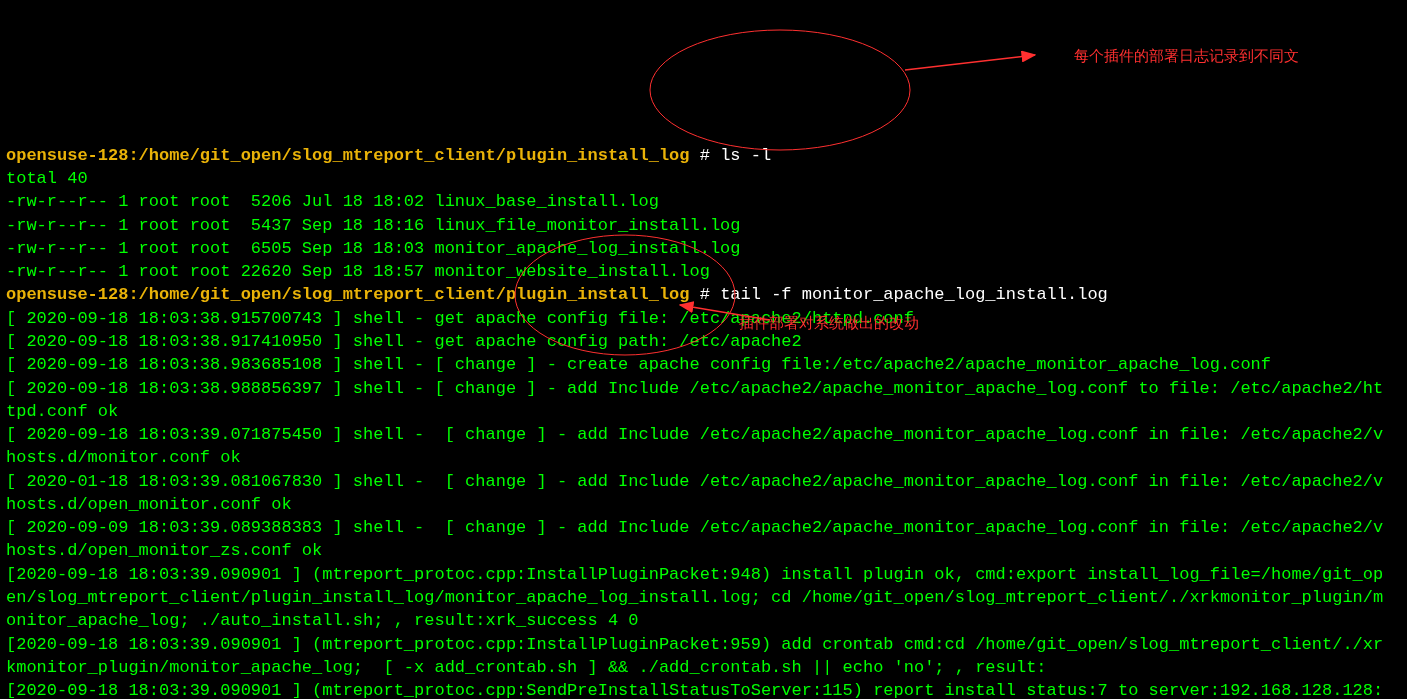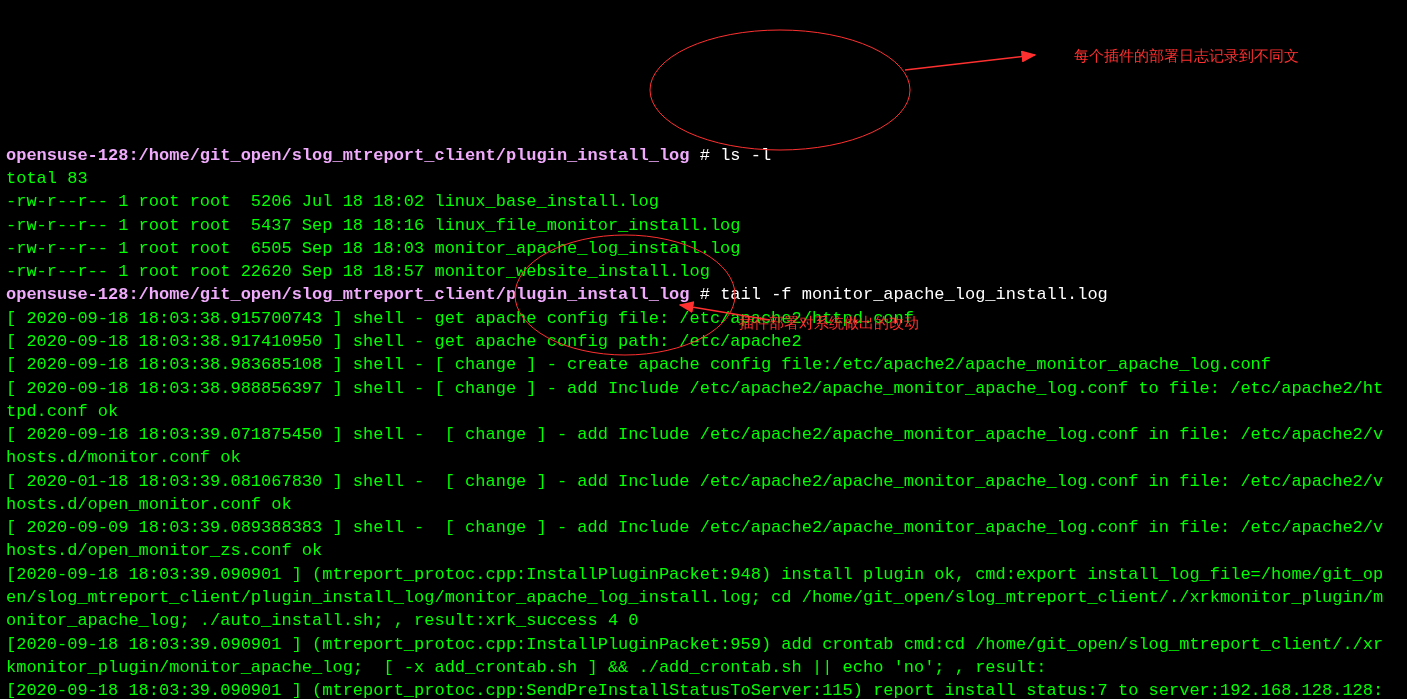--- a/index.html
+++ b/index.html
@@ -12,21 +12,21 @@
     line-height: 1.37;
     width: 1407px;
     height: 699px;
     overflow: hidden;
     white-space: pre;
   }
   .term {
     padding: 4px 6px;
     position: relative;
   }
-  .host { color: #f0abfc; font-weight: bold; }
+  .host { color: #eab308; font-weight: bold; }
   .white { color: #ffffff; }
   .green { color: #00ff00; }
   .ann {
     position: absolute;
     color: #ff3030;
     font-family: "Microsoft YaHei", "PingFang SC", sans-serif;
     font-size: 15px;
     white-space: nowrap;
   }
   svg.overlay {
@@ -36,21 +36,21 @@
     pointer-events: none;
   }
 </style>
 </head>
 <body>
 
 
 
 <div class="term">
 <span class="host">opensuse-128:/home/git_open/slog_mtreport_client/plugin_install_log</span><span class="white"> # </span><span class="white">ls -l</span>
-<span class="green">total 83</span>
+<span class="green">total 40</span>
 <span class="green">-rw-r--r-- 1 root root  5206 Jul 18 18:02 linux_base_install.log</span>
 <span class="green">-rw-r--r-- 1 root root  5437 Sep 18 18:16 linux_file_monitor_install.log</span>
 <span class="green">-rw-r--r-- 1 root root  6505 Sep 18 18:03 monitor_apache_log_install.log</span>
 <span class="green">-rw-r--r-- 1 root root 22620 Sep 18 18:57 monitor_website_install.log</span>
 <span class="host">opensuse-128:/home/git_open/slog_mtreport_client/plugin_install_log</span><span class="white"> # </span><span class="white">tail -f monitor_apache_log_install.log</span>
 <span class="green wrap">[ 2020-09-18 18:03:38.915700743 ] shell - get apache config file: /etc/apache2/httpd.conf</span>
 <span class="green wrap">[ 2020-09-18 18:03:38.917410950 ] shell - get apache config path: /etc/apache2</span>
 <span class="green wrap">[ 2020-09-18 18:03:38.983685108 ] shell - [ change ] - create apache config file:/etc/apache2/apache_monitor_apache_log.conf</span>
 <span class="green wrap">[ 2020-09-18 18:03:38.988856397 ] shell - [ change ] - add Include /etc/apache2/apache_monitor_apache_log.conf to file: /etc/apache2/ht
 tpd.conf ok</span>

